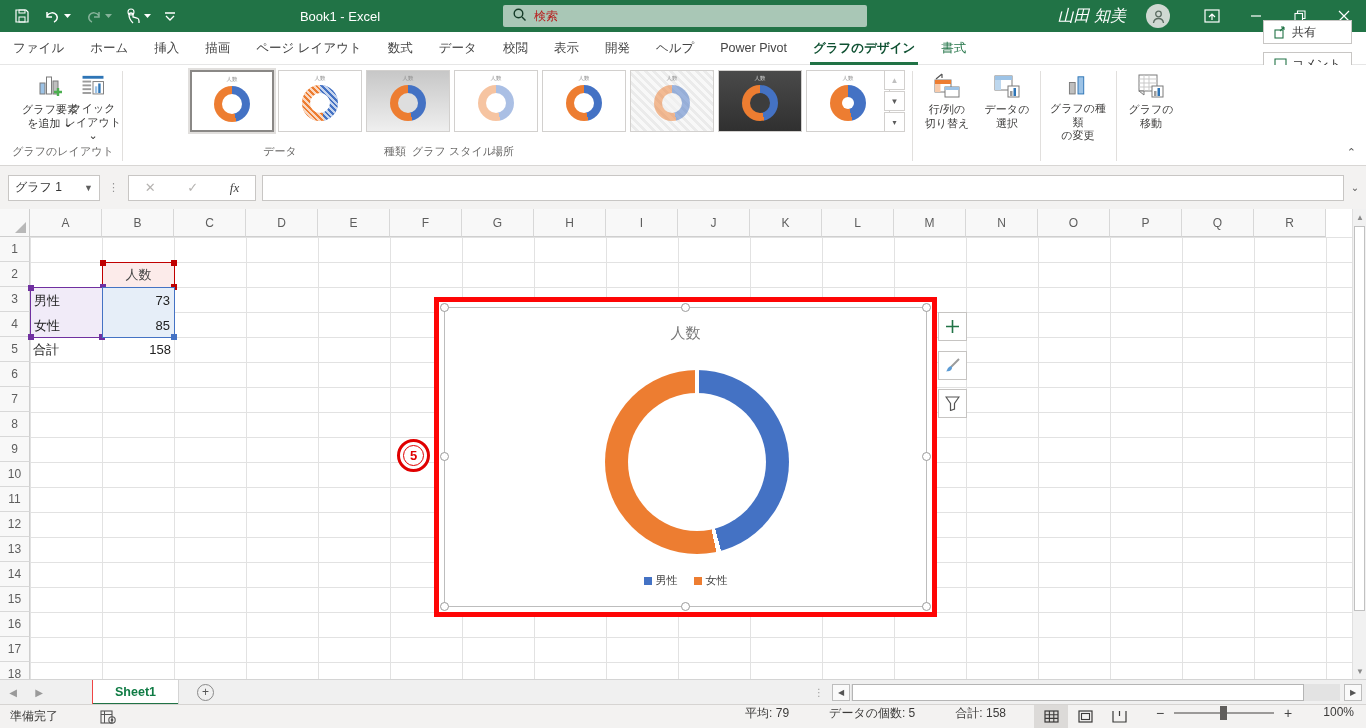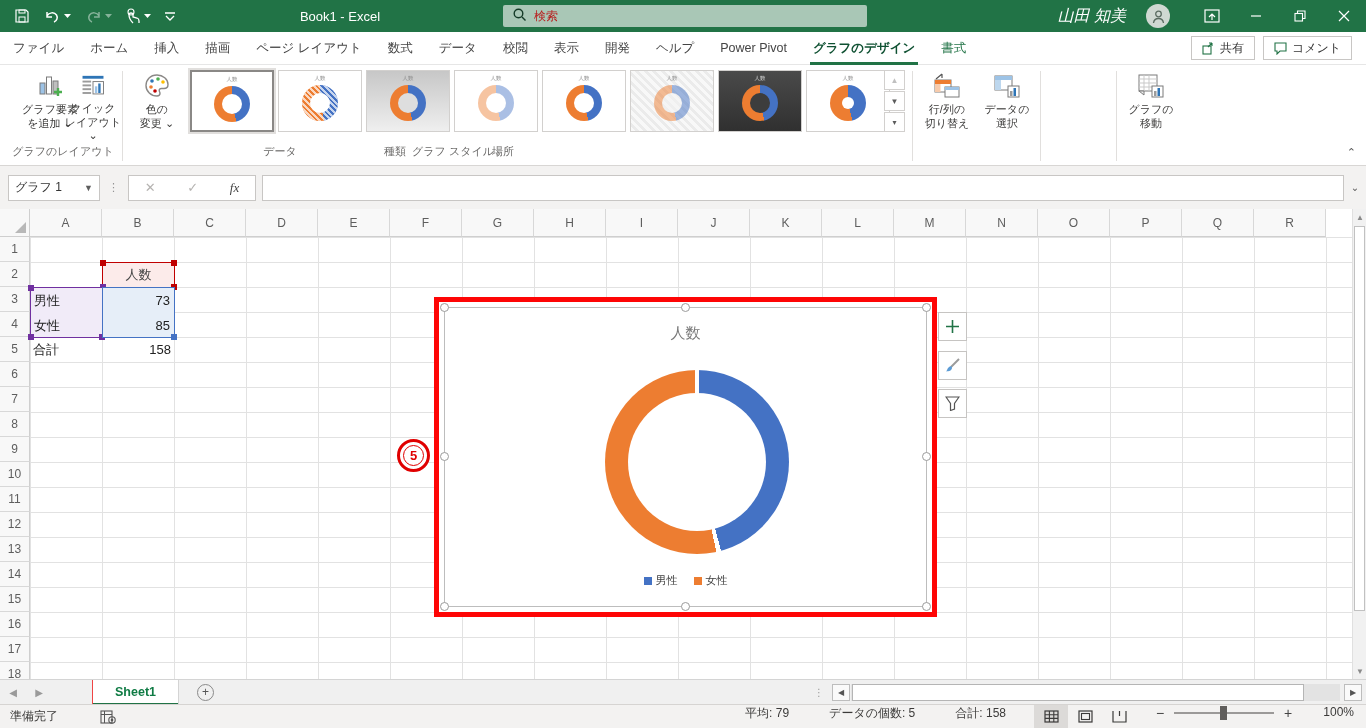--- a/index.html
+++ b/index.html
@@ -18,21 +18,21 @@
   .username { font-size:16px; margin-right:20px;font-style:italic; }
   .avatar { width:24px; height:24px; border-radius:50%; background:#cfd8d2; display:flex; align-items:center; justify-content:center; margin-right:20px; }
   .winbtn { width:44px; height:32px; display:flex; align-items:center; justify-content:center; cursor:pointer; }
 
   
   .tabrow { position:absolute; left:0; top:32px; width:100%; height:33px; background:#fff; display:flex; align-items:center; border-bottom:1px solid #e6e6e6; }
   .tab { padding:0 13px; font-size:12.5px; color:#444; height:33px; display:flex; align-items:center; cursor:pointer; white-space:nowrap; }
   .tab.ctx { color:#217346; }
   .tab.active { color:#0f5132; font-weight:bold; position:relative; }
   .tab.active::after { content:""; position:absolute; left:10px; right:10px; bottom:0; height:3px; background:#217346; }
-  .tabrow-right { margin-left:auto; display:flex; gap:8px; padding-right:14px; }
+  .tabrow-right { margin-left:auto; display:flex; gap:8px; padding-right:14px;flex-direction:column; }
   .pillbtn { border:1px solid #c8c6c4; background:#fff; height:24px; padding:0 10px; display:flex; align-items:center; gap:5px; font-size:12px; color:#333; cursor:pointer; }
 
   
   .ribbon { position:absolute; left:0; top:65px; width:100%; height:101px; background:#fff; border-bottom:1px solid #d8d6d4; }
   .rgroup-label { position:absolute; bottom:6px; font-size:11px; color:#696867; width:100%; text-align:center; white-space:nowrap; }
   .vsep { position:absolute; top:6px; bottom:4px; width:1px; background:#e1dfdd; }
   .bigbtn { position:absolute; top:4px; width:58px; height:74px; display:flex; flex-direction:column; align-items:center; padding-top:4px; gap:4px; cursor:pointer; border-radius:2px; }
   .bigbtn .lbl { font-size:11px; color:#3b3a39; text-align:center; line-height:1.25; white-space:pre-line; }
   
   .gallery { position:absolute; left:190px; top:5px; display:flex; gap:4px; }
@@ -269,32 +269,20 @@
           <rect x="13" y="9" width="11" height="13" fill="none" stroke="#7b7b7b"></rect>
           <rect x="15" y="14" width="2.5" height="7" fill="#9dc3e6"></rect>
           <rect x="18.5" y="11" width="2.5" height="10" fill="#2e75b6"></rect>
         </svg>
       <span class="lbl">クイック
 レイアウト ⌄</span>
     </div>
     <div class="rgroup-label" style="left:-620px">グラフのレイアウト</div>
     <div class="vsep" style="left:122px"></div>
 
-    <div class="bigbtn" style="left:128px">
-      <svg width="26" height="26" viewBox="0 0 26 26">
-          <path d="M13 2 C6 2 2 7 2 12.5 C2 18.5 7 23 13 23 C15 23 16 21.8 16 20.3 C16 19 15.2 18.6 15.2 17.5 C15.2 16.3 16.2 15.5 17.5 15.5 L20 15.5 C22.4 15.5 24 13.8 24 11.5 C24 6 19 2 13 2 Z" fill="none" stroke="#8a8886" stroke-width="1.4"></path>
-          <circle cx="8" cy="8" r="1.8" fill="#2e75b6"></circle>
-          <circle cx="14" cy="6" r="1.8" fill="#4caf50"></circle>
-          <circle cx="19" cy="9" r="1.8" fill="#ffc000"></circle>
-          <circle cx="7" cy="14" r="1.8" fill="#ed7d31"></circle>
-          <circle cx="11" cy="18" r="1.8" fill="#c00000"></circle>
-        </svg>
-      <span class="lbl">色の
-変更 ⌄</span>
-    </div>
 
     <div class="gallery">
         <div class="thumb t-standard sel">
           <div class="tcap">人数</div>
           <div class="mini" style="background: conic-gradient(rgb(68, 114, 196) 0deg, rgb(68, 114, 196) 46.2025%, rgb(237, 125, 49) 46.2025%, rgb(237, 125, 49) 100%);">
             <div class="mhole"></div>
           </div>
         </div>
         <div class="thumb t-hatched">
           <div class="tcap">人数</div>
@@ -367,20 +355,28 @@
           <rect x="2" y="11" width="5.5" height="8" fill="#f7cbac"></rect>
           <rect x="12" y="14" width="14" height="10" fill="#fff" stroke="#7b7b7b"></rect>
           <rect x="12" y="14" width="14" height="3" fill="#9dc3e6"></rect>
         </svg>
       <span class="lbl">行/列の
 切り替え</span>
     </div>
     <div class="rgroup-label" style="left:-403px">データ</div>
     <div class="vsep" style="left:1040px"></div>
 
+    <div class="bigbtn" style="left:1046px; width:64px">
+      <svg width="26" height="26" viewBox="0 0 26 26">
+          <rect x="4" y="10" width="6" height="12" fill="#bfbfbf" stroke="#7b7b7b"></rect>
+          <rect x="13" y="4" width="6" height="18" fill="#9dc3e6" stroke="#2e75b6"></rect>
+        </svg>
+      <span class="lbl">グラフの種類
+の変更</span>
+    </div>
     <div class="rgroup-label" style="left:-288px">種類</div>
     <div class="vsep" style="left:1116px"></div>
 
     <div class="bigbtn" style="left:1122px">
       <svg width="28" height="26" viewBox="0 0 28 26">
           <rect x="2" y="2" width="18" height="16" fill="#fff" stroke="#7b7b7b"></rect>
           <path d="M2 6 h18 M2 10 h18 M2 14 h18 M7 2 v16 M12 2 v16" stroke="#c9c9c9"></path>
           <path d="M2 18 l5 4 v-4 z" fill="#efefef" stroke="#7b7b7b"></path>
           <rect x="15" y="13" width="11" height="11" fill="#fff" stroke="#7b7b7b"></rect>
           <rect x="17" y="18" width="2.5" height="5" fill="#9b9b9b"></rect>

